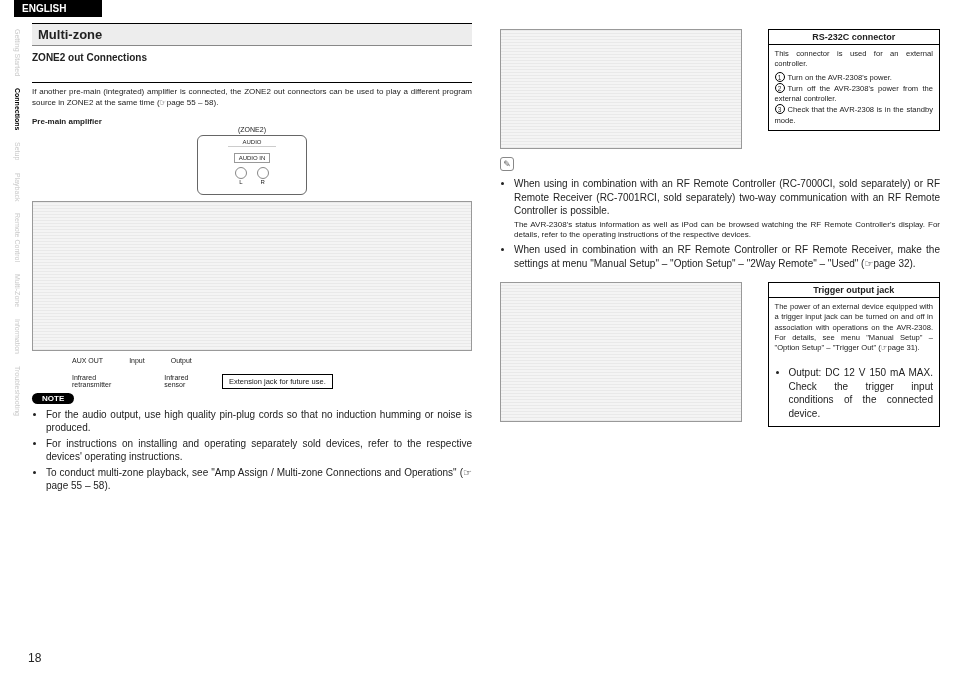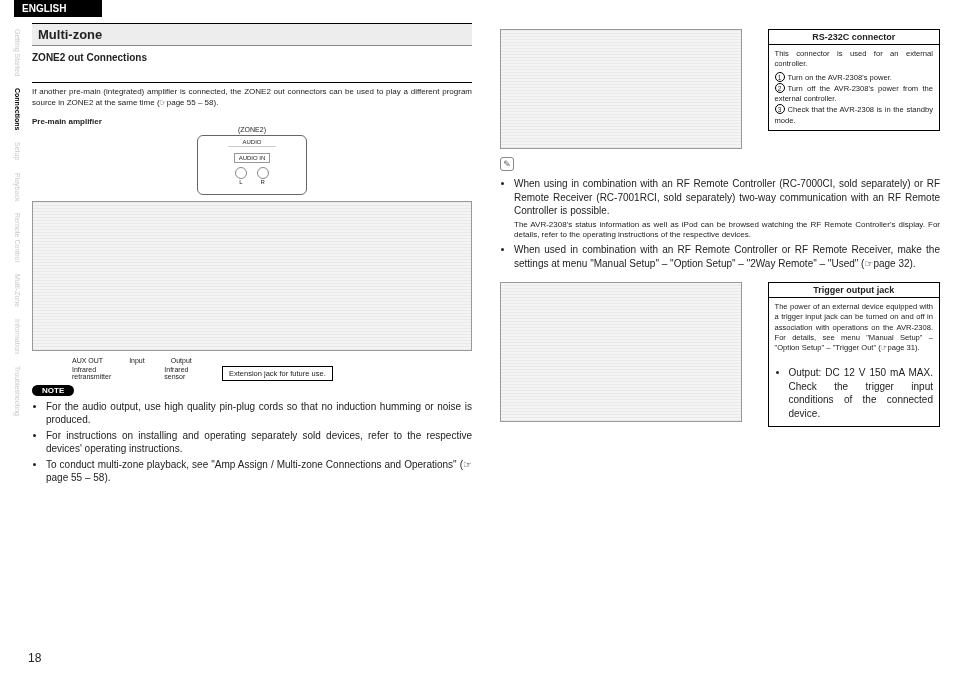--- a/index.html
+++ b/index.html
@@ -196,21 +196,21 @@
             <span>L</span>
             <span>R</span>
           </div>
         </div>
         <div class="diagram full"></div>
         <div class="under-fig-labels">
           <span>AUX OUT</span>
           <span>Input</span>
           <span>Output</span>
         </div>
-        <div style="display:flex;gap:20px;align-items:flex-start;margin-top:2px;">
+        <div style="display:flex;gap:20px;align-items:flex-start;margin-top:10px;">
           <div style="flex:0 0 170px;display:flex;gap:40px;font-size:7px;padding-left:40px;">
             <span>Infrared retransmitter</span>
             <span>Infrared sensor</span>
           </div>
           <div class="callout-box">Extension jack for future use.</div>
         </div>
       </div>
 
       <div class="note-badge">NOTE</div>
       <ul class="bullets">

